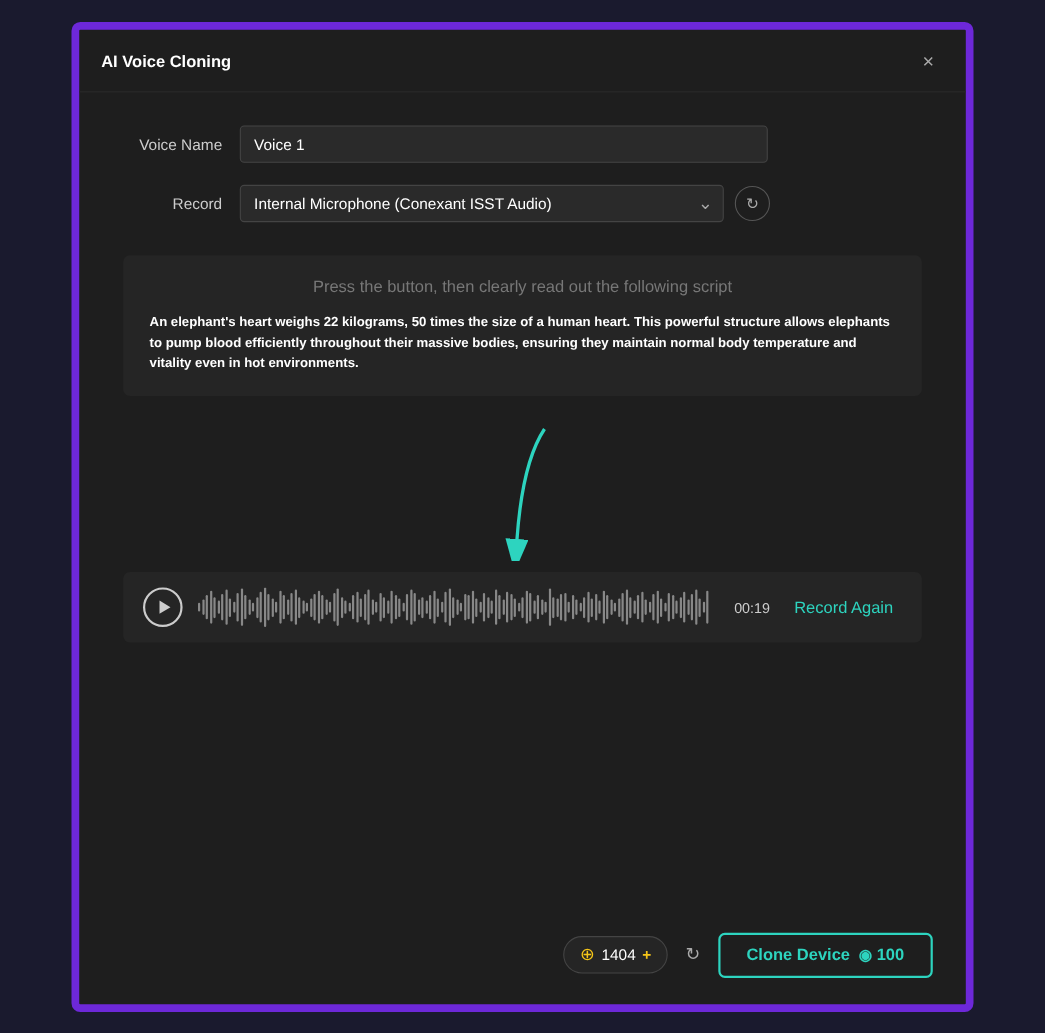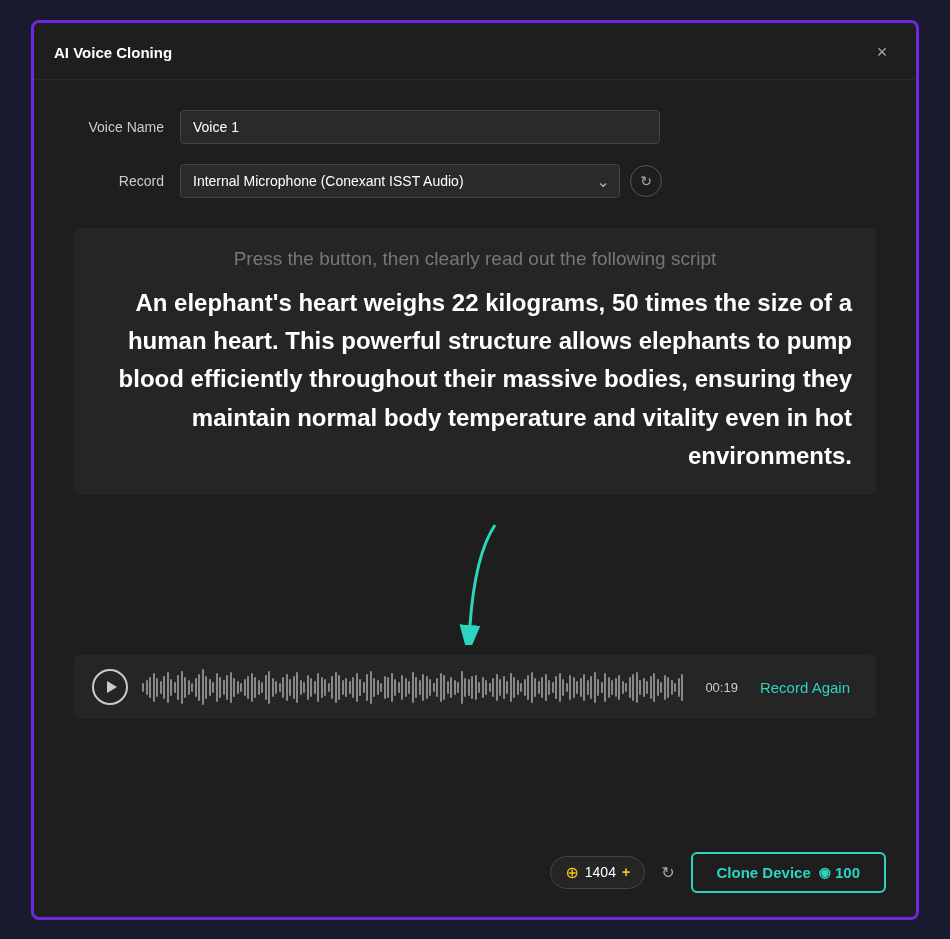--- a/index.html
+++ b/index.html
@@ -6,23 +6,23 @@
     body {
       background: #1a1a2e;
       display: flex;
       justify-content: center;
       align-items: center;
       min-height: 100vh;
       font-family: 'Segoe UI', Arial, sans-serif;
     }
     .dialog {
       background: #1e1e1e;
-      border: 3px solid #6d28d9;
+      border: 7px solid #6d28d9;
       border-radius: 8px;
-      width: 888px;
+      width: 820px;
       min-height: 900px;
       position: relative;
       padding: 0;
       display: flex;
       flex-direction: column;
     }
     .dialog-header {
       display: flex;
       align-items: center;
       justify-content: space-between;
@@ -119,30 +119,29 @@
       font-size: 14px;
     }
     .script-box {
       background: #252525;
       border-radius: 6px;
       padding: 20px 24px;
       margin-top: 10px;
     }
     .script-hint {
       color: #777;
-      font-size: 19px;
+      font-size: 15px;
       text-align: center;
       margin-bottom: 14px;
     }
     .script-text {
       color: #ffffff;
-      font-size: 24px;
+      font-size: 12px;
       font-weight: 700;
       line-height: 1.6;
-      text-align: right;
     }
     .tip-text {
       color: #999;
       font-size: 13px;
       line-height: 1.6;
       margin-top: 10px;
     }
     .tip-text strong {
       color: #ffffff;
       font-weight: 700;

